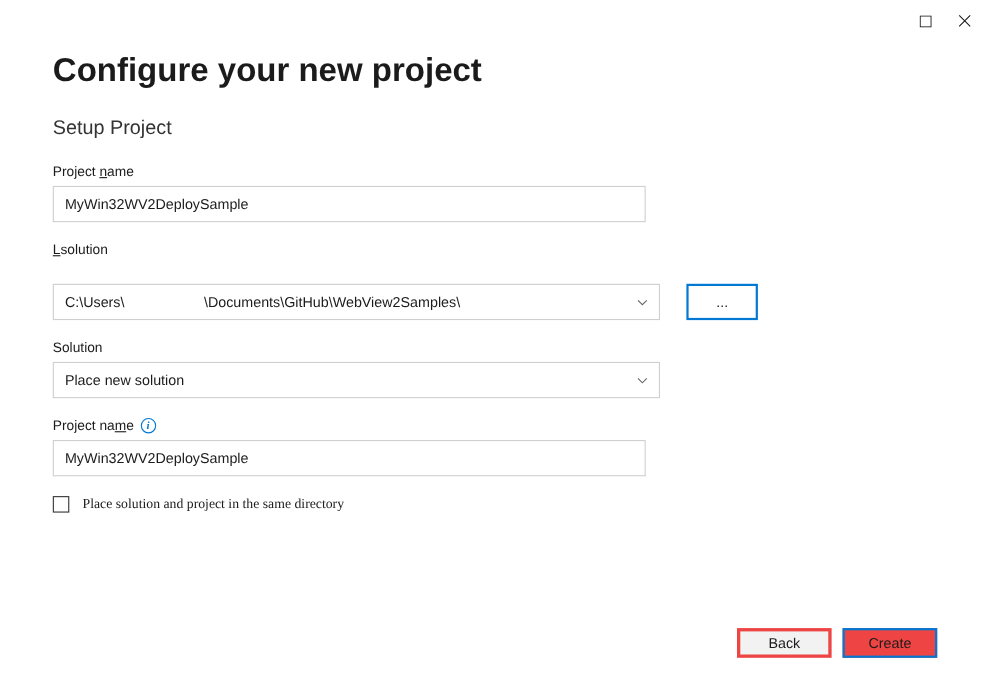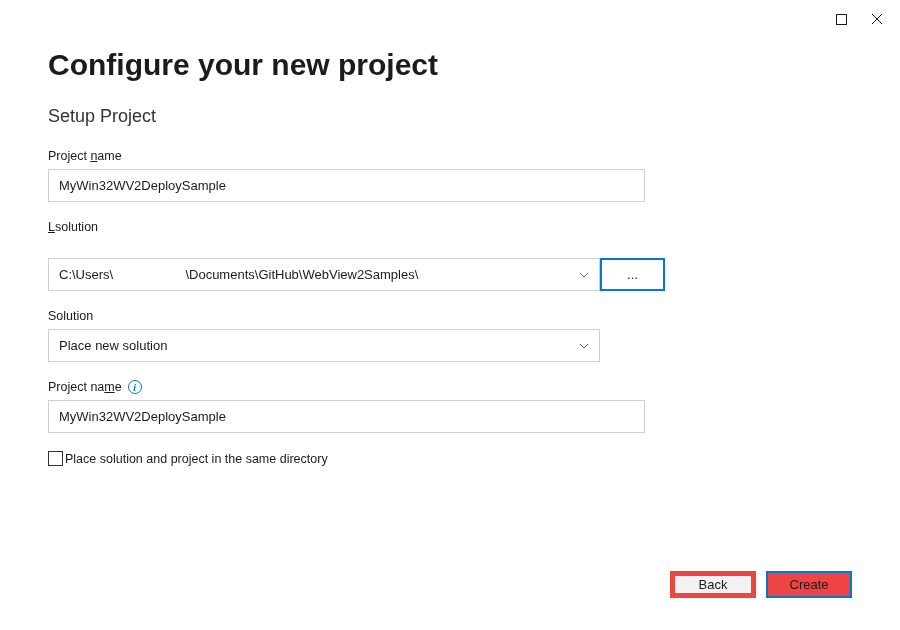--- a/index.html
+++ b/index.html
@@ -38,30 +38,30 @@
       font-size: 12.5px;
       color: #1b1b1b;
       margin-bottom: 6px;
       display: flex;
       align-items: center;
       gap: 6px;
     }
     .field-label .uline { text-decoration: underline; text-underline-offset:1px; }
     .field-group { margin-bottom: 18px; }
     .input {
-      width: 597px;
+      width: 539px;
       height: 33px;
       border: 1px solid #cfcfcf;
       padding: 0 10px;
       font-size: 13px;
       display: flex;
       align-items: center;
       background: #fff;
     }
-    .row { display: flex; align-items: center; gap: 0; margin-top: 24px; }
+    .row { display: flex; align-items: center; gap: 24px; margin-top: 24px; }
     .combo {
       position: relative;
       width: 552px;
       height: 33px;
       border: 1px solid #cfcfcf;
       padding: 0 10px;
       font-size: 13px;
       display: flex;
       align-items: center;
       justify-content: space-between;
@@ -71,34 +71,34 @@
     .chev svg { stroke:#666; }
     .browse-btn {
       width: 65px; height: 33px;
       border: 2px solid #0078d4;
       background: #fff;
       display:flex; align-items:center; justify-content:center;
       font-size: 13px; color:#222;
       cursor: pointer;
     }
     .info-ic { width:14px; height:14px; border:1.3px solid #0078d4; border-radius:50%; display:inline-flex; align-items:center; justify-content:center; font-size:10px; color:#0078d4; font-weight:600; font-family:Georgia,serif; font-style:italic; }
-    .checkbox-row { display:flex; align-items:center; gap:2px; margin-top: 18px; }
+    .checkbox-row { display:flex; align-items:center; gap:12px; margin-top: 18px; font-family: Liberation Serif, serif; }
     .cb { width:15px; height:15px; border:1px solid #333; }
     .cb-label { font-size:12.5px; }
     .footer {
       position: absolute;
       bottom: 32px;
       right: 48px;
       display: flex;
       gap: 10px;
     }
     .btn {
       width: 86px; height: 27px;
       font-size: 13px;
-      border: 5px solid #ef4444;
+      border: 3px solid #ef4444;
       background: #f2f2f2;
       display:flex; align-items:center; justify-content:center;
       cursor:pointer;
     }
     .btn.primary {
       border: 2px solid #0078d4;
       background: #ef4444;
     }
   </style>
 </head>

